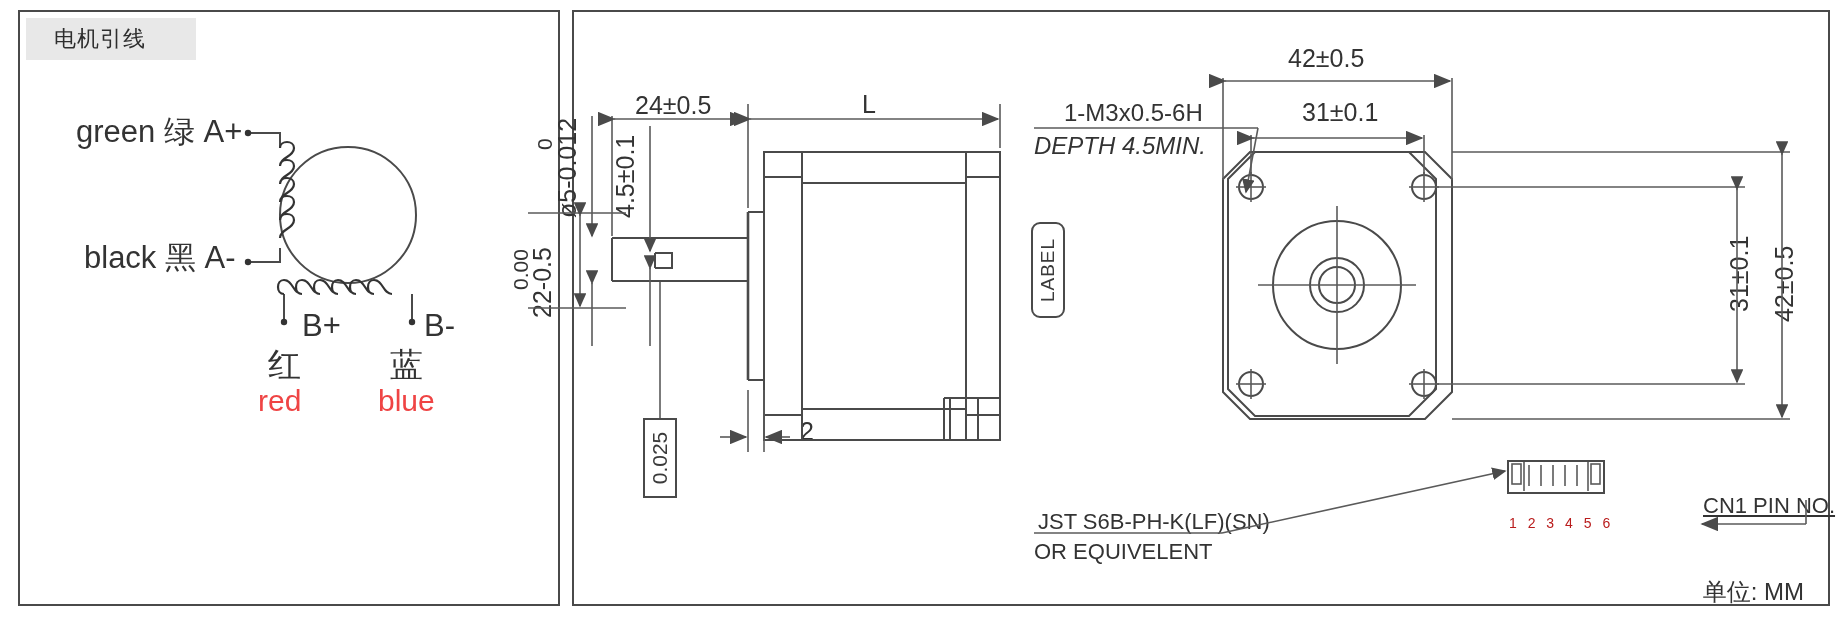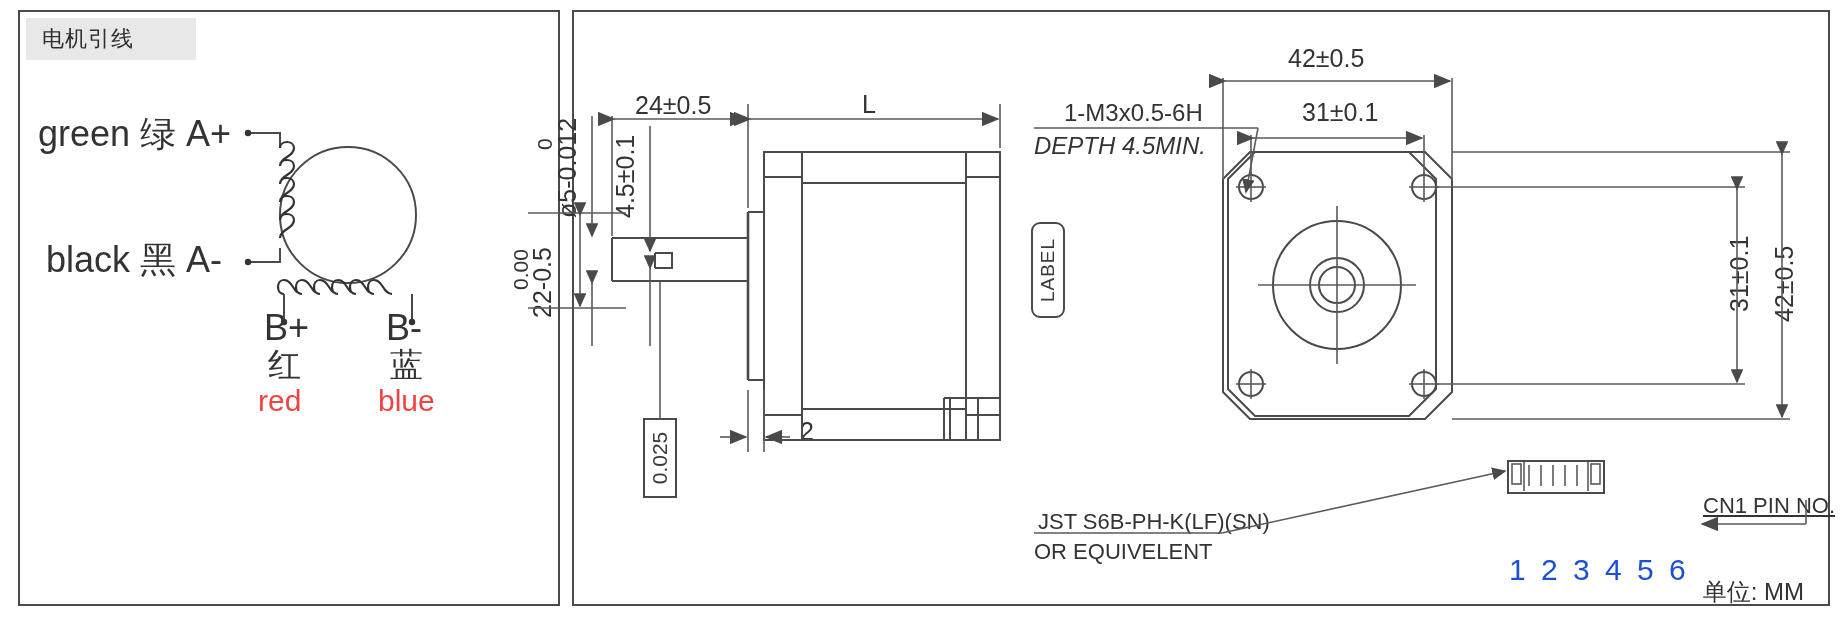--- a/index.html
+++ b/index.html
@@ -30,41 +30,41 @@
   
   #panel-title {
     position: absolute;
     left: 26px;
     top: 18px;
     width: 170px;
     height: 42px;
     background: #e8e8e8;
     display: flex;
     align-items: center;
-    padding-left: 16px;
+    padding-left: 28px;
     box-sizing: border-box;
     font-size: 22px;
     color: #2e2e2e;
     letter-spacing: 1px;
   }
 
   
   .t {
     position: absolute;
     white-space: nowrap;
     color: #333;
     line-height: 1;
   }
   .vert-up {
     transform-origin: 0 0;
     transform: rotate(-90deg);
   }
 
   
-  .wire-label { font-size: 36px; color: #333; }
+  .wire-label { font-size: 31px; color: #333; margin-left: 38px; }
   .wire-label-sm { font-size: 30px; color: #ef4444; }
   .wire-cjk { font-size: 33px; }
 
   
   svg.overlay {
     position: absolute;
     left: 0; top: 0;
     width: 1848px;
     height: 634px;
     pointer-events: none;
@@ -119,21 +119,21 @@
     letter-spacing: 1px;
     white-space: nowrap;
   }
   #unit-note {
     position: absolute;
     right: 44px;
     bottom: 26px;
     font-size: 24px;
     color: #333;
   }
-  .pin-nums { font-size: 30px; letter-spacing: 3.5px; color: #1d4ed8; margin-top: 39px; }
+  .pin-nums { font-size: 14px; letter-spacing: 3.5px; color: #b91c1c; }
 </style>
 </head>
 <body>
 
 <div id="sheet">
 
   <div class="panel-border" id="left-panel"></div>
   <div class="panel-border" id="right-panel"></div>
 
   <div id="panel-title">电机引线</div>

